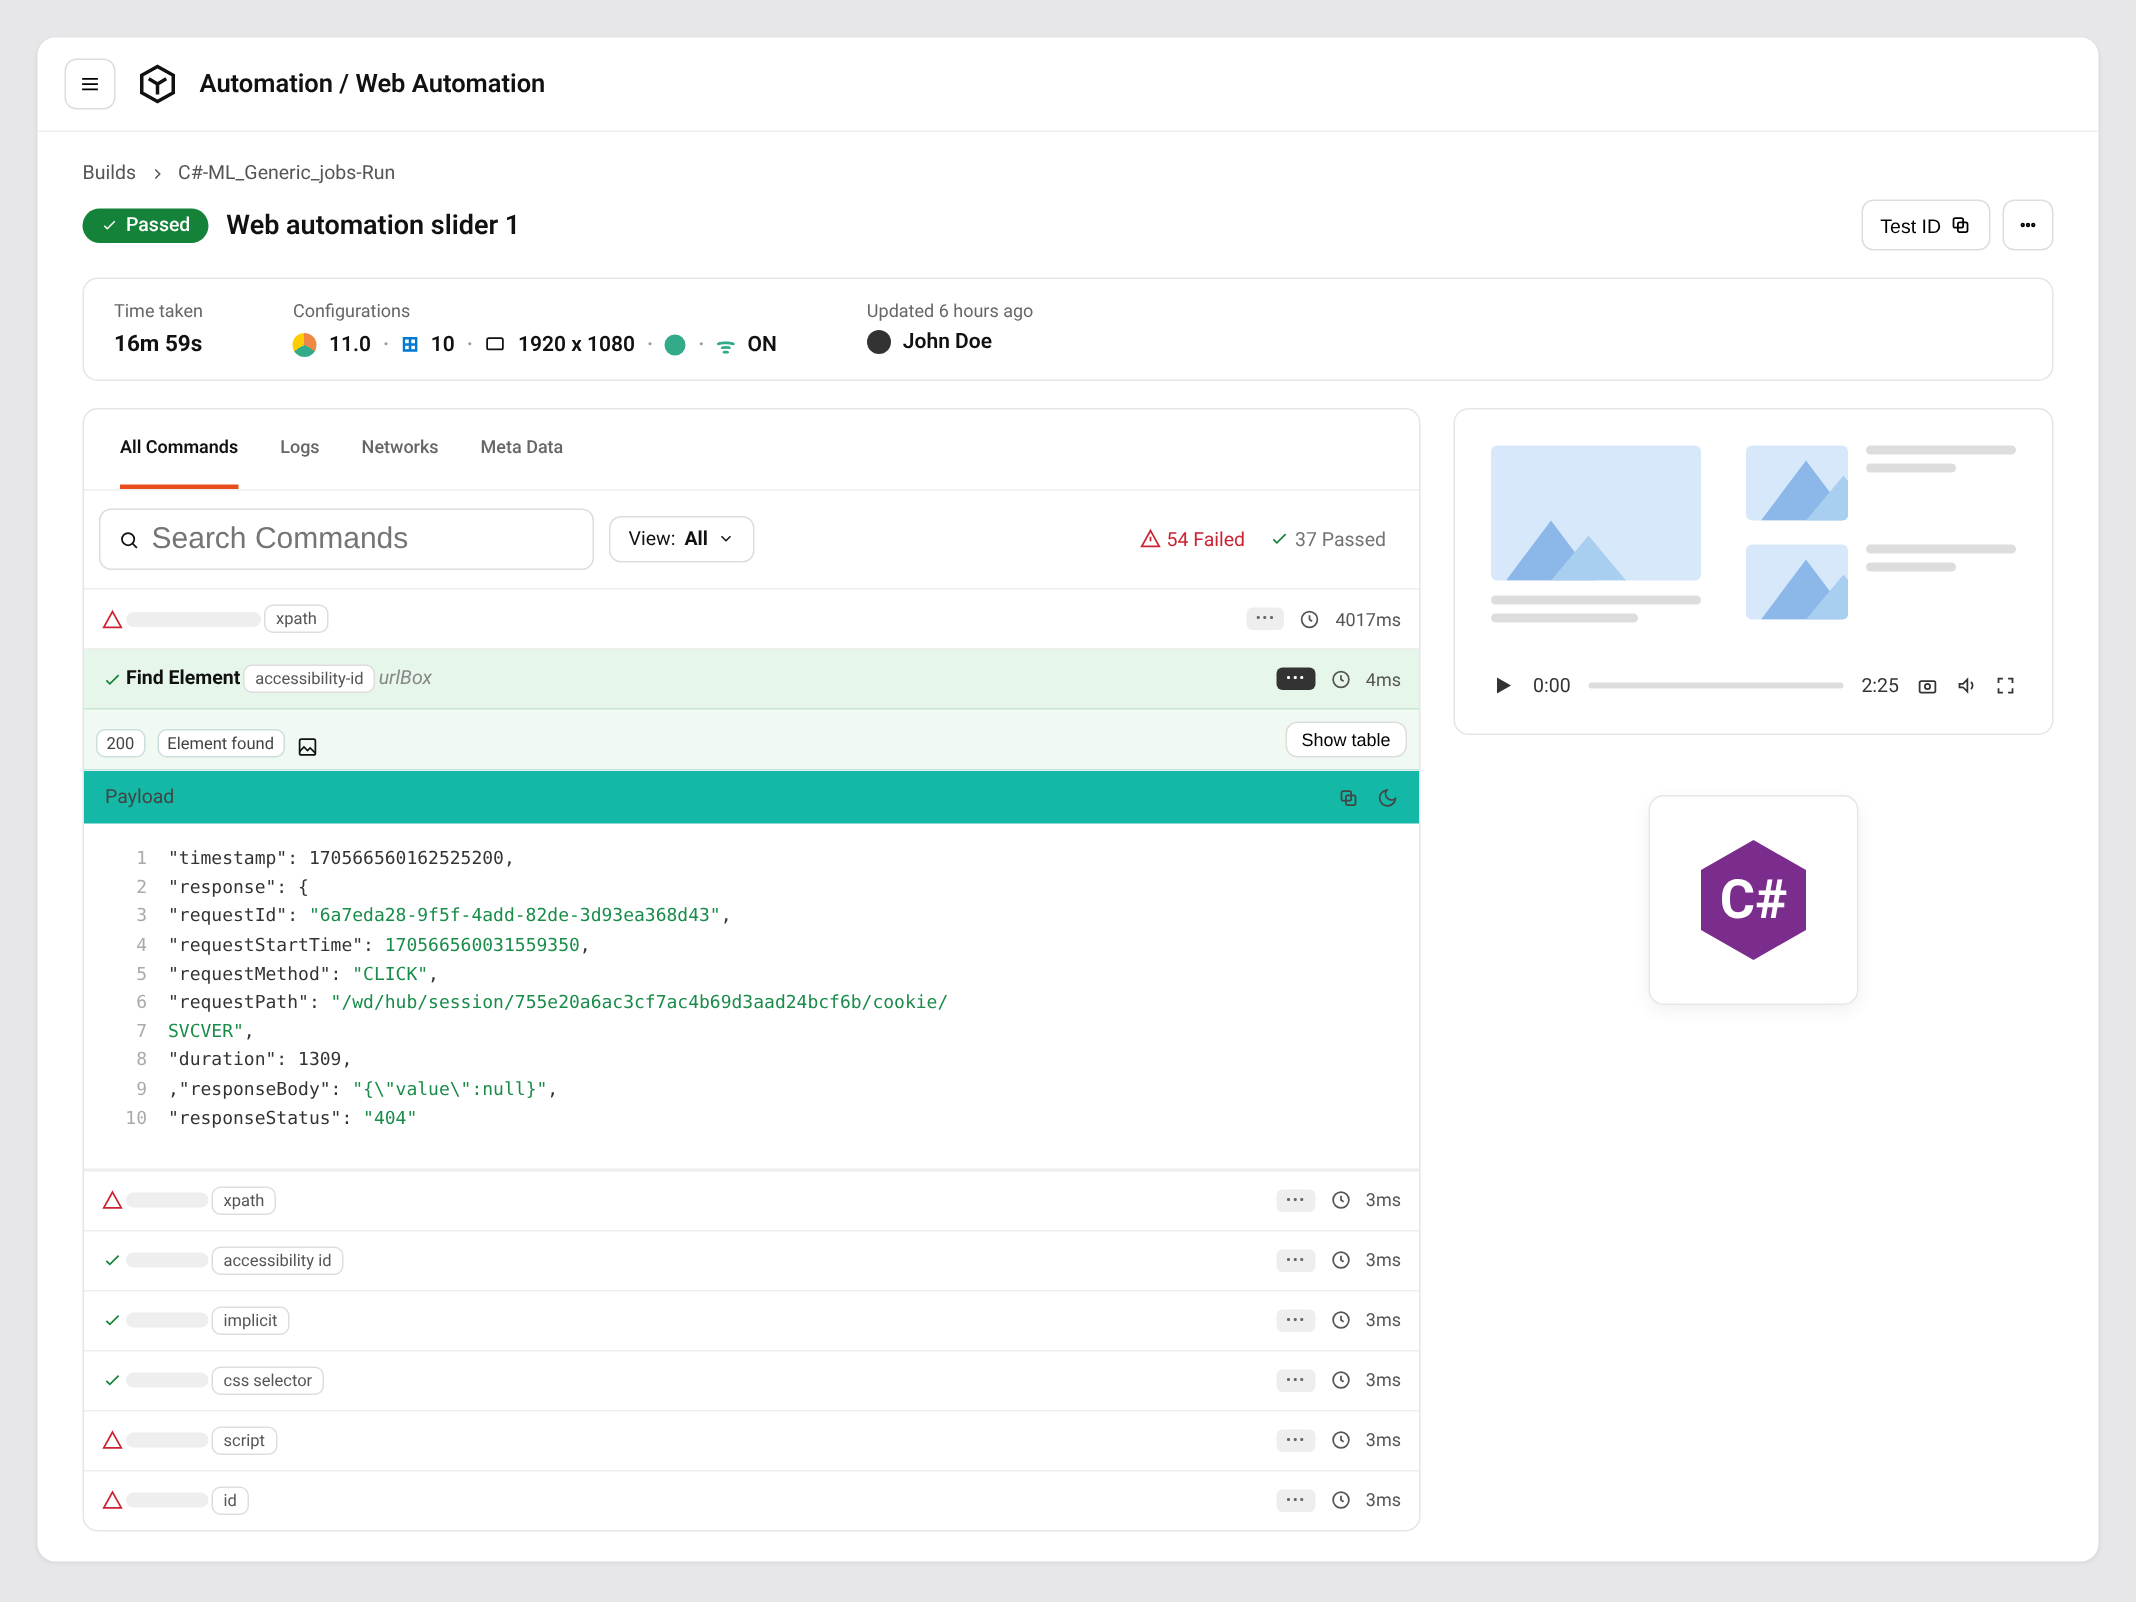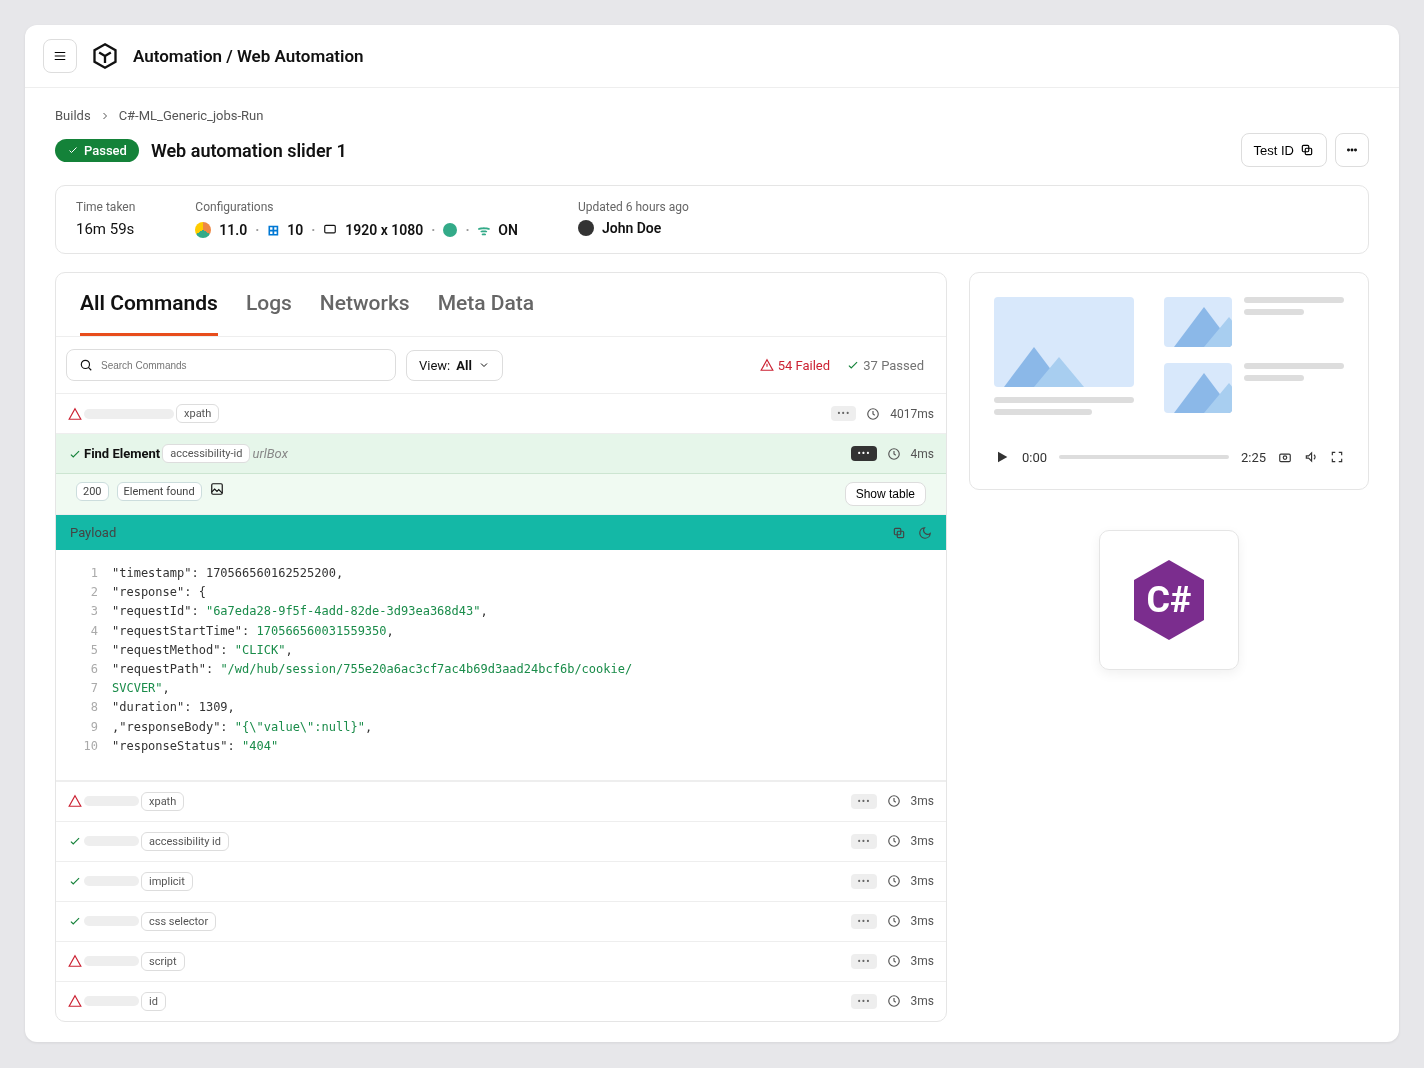--- a/index.html
+++ b/index.html
@@ -11,42 +11,42 @@
   .breadcrumb-title{font-size:17px;font-weight:600}
   .content{padding:20px 30px}
   .crumbs{display:flex;align-items:center;gap:8px;color:#555;font-size:13px;margin-bottom:10px}
   .titlerow{display:flex;align-items:center;gap:12px;margin-bottom:18px}
   .badge-pass{background:#148239;color:#fff;padding:4px 12px;border-radius:14px;font-size:13px;font-weight:500;display:inline-flex;align-items:center;gap:5px}
   .h1{font-size:18px;font-weight:600}
   .right-buttons{margin-left:auto;display:flex;gap:8px}
   .btn{border:1px solid #ddd;background:#fff;border-radius:8px;padding:7px 12px;font-size:13px;display:inline-flex;align-items:center;gap:6px;cursor:pointer}
   .infobar{border:1px solid #e5e5e5;border-radius:10px;padding:14px 20px;display:flex;gap:60px;margin-bottom:18px}
   .info-label{font-size:12px;color:#666;margin-bottom:6px}
-  .info-val{font-size:15px;font-weight:400}
+  .info-val{font-size:15px;font-weight:700}
   .config-line{display:flex;align-items:center;gap:8px;font-size:14px;font-weight:600}
   .dot{color:#999}
   .main-grid{display:grid;grid-template-columns:1fr 400px;gap:22px}
   .panel{border:1px solid #e5e5e5;border-radius:10px;overflow:hidden}
   .tabs{display:flex;gap:28px;padding:0 24px;border-bottom:1px solid #eee}
-  .tab{padding:18px 0;font-size:21px;color:#666;cursor:pointer;font-weight:500}
+  .tab{padding:18px 0;font-size:12px;color:#666;cursor:pointer;font-weight:500}
   .tab.active{color:#111;font-weight:600;border-bottom:3px solid #e84d1c}
   .searchrow{display:flex;gap:10px;padding:12px 10px;align-items:center}
   .search{flex:0 0 330px;border:1px solid #ddd;border-radius:8px;padding:8px 12px;display:flex;align-items:center;gap:8px}
-  .search input{border:none;outline:none;flex:1;font-size:10px}
+  .search input{border:none;outline:none;flex:1;font-size:20px}
   .viewbtn{border:1px solid #ddd;border-radius:8px;padding:7px 12px;display:flex;align-items:flex-start;gap:6px;font-size:13px;cursor:pointer}
   .counts{margin-left:auto;display:flex;gap:16px;font-size:13px;padding-right:12px}
   .fail{color:#c23}
   .pass{color:#737373}
   .cmd-row{display:flex;align-items:center;gap:2px;padding:10px 12px;border-top:1px solid #eee;font-size:13px}
   .cmd-row.greenbg{background:#e6f6ea}
   .tag{border:1px solid #ddd;border-radius:6px;padding:2px 7px;font-size:11px;color:#555;background:#fff}
   .placeholder{height:10px;border-radius:5px;background:#eee}
   .timing{margin-left:auto;display:flex;align-items:center;gap:10px;color:#555;font-size:12px}
   .dots{background:#eee;border-radius:4px;padding:2px 6px;font-size:10px;letter-spacing:1px;color:#666}
-  .status-bar{display:flex;align-items:flex-start;gap:8px;padding:8px 20px;border-top:1px solid #cce5d1;background:#f0faf2}
+  .status-bar{display:flex;align-items:flex-end;gap:8px;padding:8px 8px;border-top:1px solid #cce5d1;background:#f0faf2}
   .mini-tag{border:1px solid #cdd;border-radius:6px;padding:2px 6px;font-size:11px;color:#444;background:#fff}
   .payload-hdr{display:flex;align-items:center;padding:10px 14px;background:#14b8a6;border-top:1px solid #eee;font-size:13px;color:#444}
   .payload-hdr .right{margin-left:auto;display:flex;gap:12px}
   .code{padding:14px 18px 24px;font-family:ui-monospace,Menlo,Consolas,monospace;font-size:12px;line-height:1.6;color:#333;border-bottom:1px solid #eee}
   .code .ln{display:flex}
   .code .num{width:24px;text-align:right;color:#aaa;flex-shrink:0;margin-right:14px}
   .kw{color:#333}
   .str{color:#1a8c4a}
   .video-box{border:1px solid #e5e5e5;border-radius:10px;padding:24px}
   .thumbs{display:flex;gap:30px;margin-bottom:20px}

